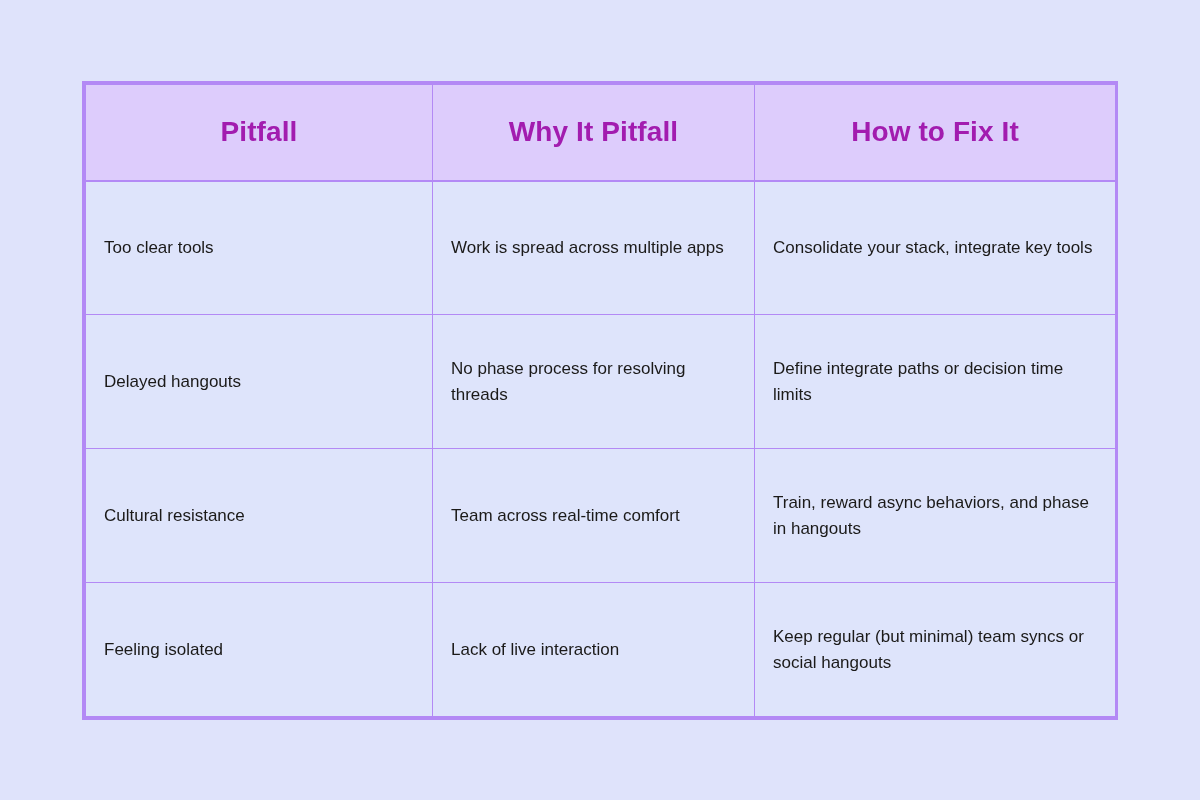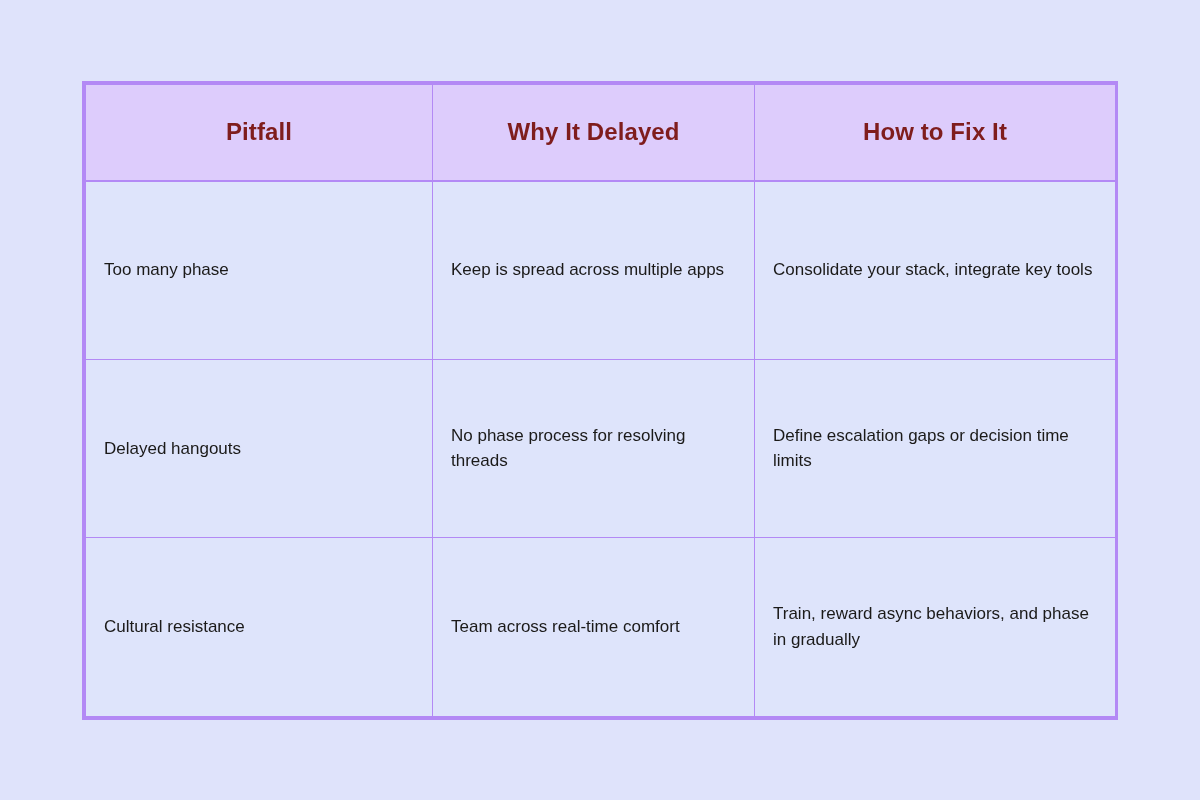--- a/index.html
+++ b/index.html
@@ -38,23 +38,23 @@
   table.pitfall-table th,
   table.pitfall-table td {
     border: 1px solid #b389f5;
     box-sizing: border-box;
     vertical-align: middle;
   }
   table.pitfall-table thead th {
     background: #ddccfc;
     height: 96px;
     text-align: center;
-    font-size: 24px;
+    font-size: 28px;
     font-weight: bold;
-    color: #7f1d1d;
+    color: #a21caf;
     letter-spacing: 0.1px;
     padding: 0 10px;
     border-bottom: 2px solid #b389f5;
   }
   table.pitfall-table tbody td {
     background: #dee4fb;
     height: 109px;
     font-size: 17px;
     font-weight: normal;
     color: #1b1a19;
@@ -79,57 +79,68 @@
         <col class="c1">
         <col class="c2">
         <col class="c3">
       </colgroup>
       <thead>
         <tr>
           <th>
             <span class="cell-text">Pitfall</span>
           </th>
           <th>
-            <span class="cell-text">Why It Delayed</span>
+            <span class="cell-text">Why It Pitfall</span>
           </th>
           <th>
             <span class="cell-text">How to Fix It</span>
           </th>
         </tr>
       </thead>
       <tbody>
         <tr>
           <td>
-            <span class="cell-text">Too many phase</span>
+            <span class="cell-text">Too clear tools</span>
           </td>
           <td>
-            <span class="cell-text">Keep is spread across multiple apps</span>
+            <span class="cell-text">Work is spread across multiple apps</span>
           </td>
           <td>
             <span class="cell-text">Consolidate your stack, integrate key tools</span>
           </td>
         </tr>
         <tr>
           <td>
             <span class="cell-text">Delayed hangouts</span>
           </td>
           <td>
             <span class="cell-text">No phase process for resolving threads</span>
           </td>
           <td>
-            <span class="cell-text">Define escalation gaps or decision time limits</span>
+            <span class="cell-text">Define integrate paths or decision time limits</span>
           </td>
         </tr>
         <tr>
           <td>
             <span class="cell-text">Cultural resistance</span>
           </td>
           <td>
             <span class="cell-text">Team across real-time comfort</span>
           </td>
           <td>
-            <span class="cell-text">Train, reward async behaviors, and phase in gradually</span>
+            <span class="cell-text">Train, reward async behaviors, and phase in hangouts</span>
+          </td>
+        </tr>
+        <tr>
+          <td>
+            <span class="cell-text">Feeling isolated</span>
+          </td>
+          <td>
+            <span class="cell-text">Lack of live interaction</span>
+          </td>
+          <td>
+            <span class="cell-text">Keep regular (but minimal) team syncs or social hangouts</span>
           </td>
         </tr>
       </tbody>
     </table>
   </div>
 </div>
 
 </body></html>

